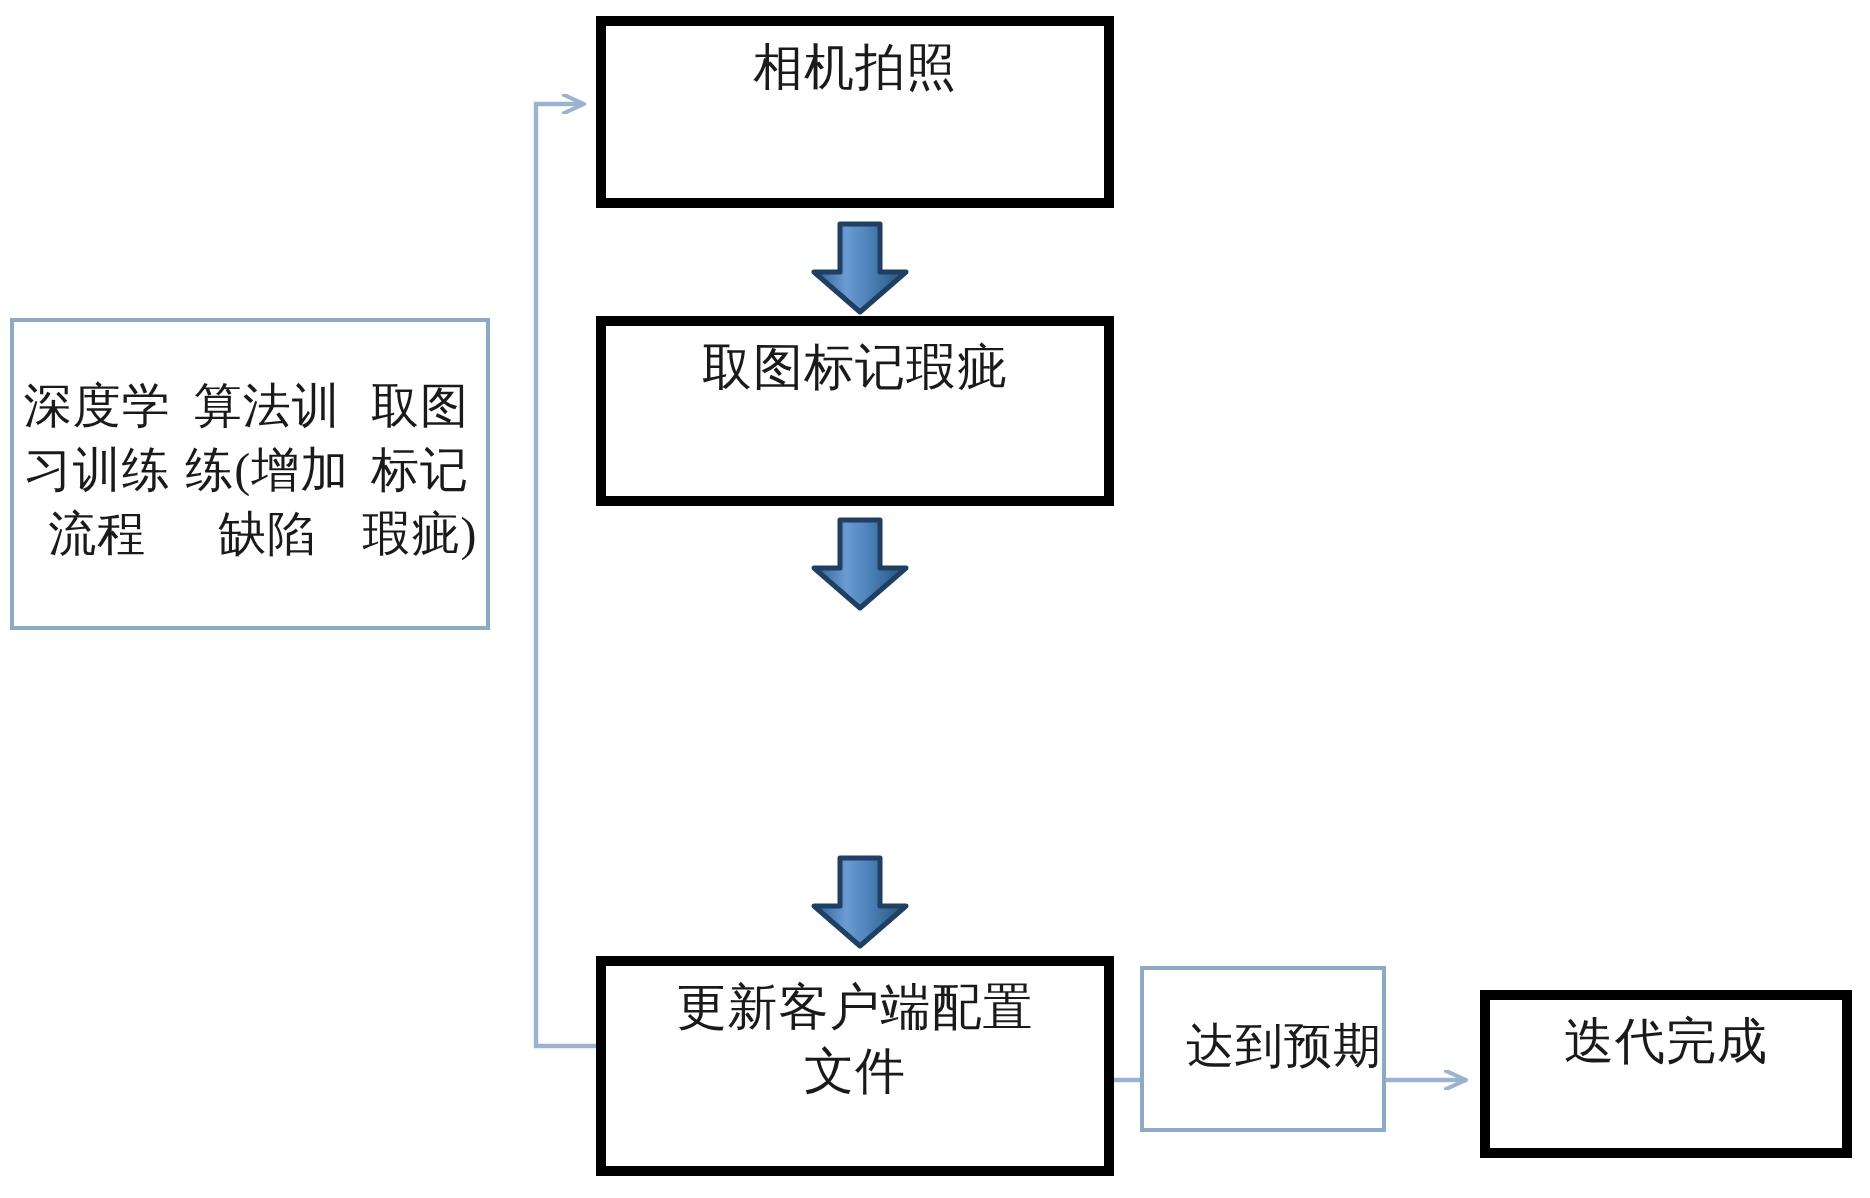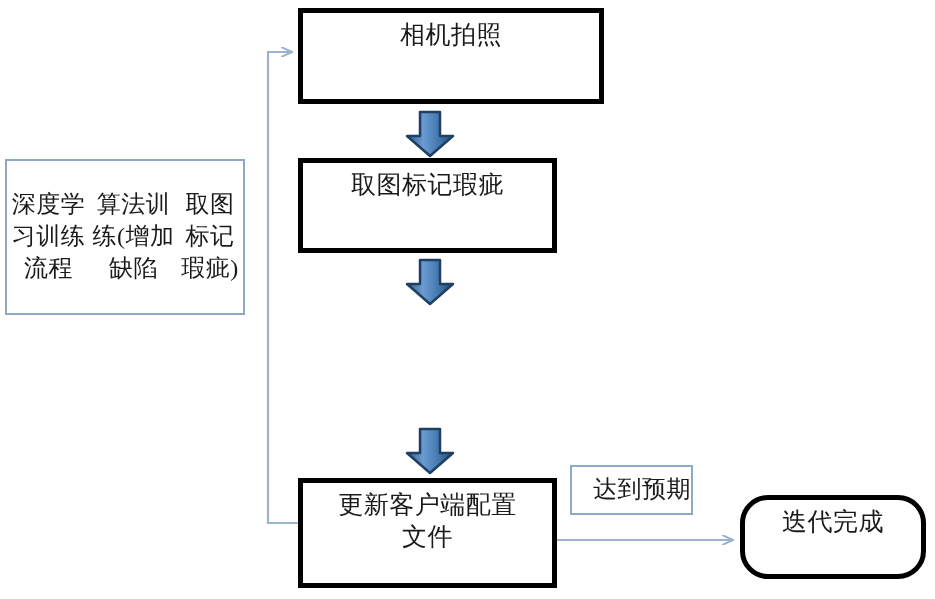--- a/index.html
+++ b/index.html
@@ -89,21 +89,21 @@
     <polyline points="557,540 733,540" fill="none" stroke="#9bb3cd" stroke-width="2.2" marker-end="url(#thin-arrow)"></polyline>
   </svg>
 
   <div class="note-box" style="left:5px; top:159px; width:240px; height:156px;">
     <div class="note-line">深度学习训练流程</div>
     <div class="note-gap"></div>
     <div class="note-line">算法训练(增加缺陷</div>
     <div class="note-line">取图标记瑕疵)</div>
   </div>
 
-  <div class="proc-box" style="left:298px; top:8px; width:306px; height:96px;">
+  <div class="proc-box" style="left:298px; top:8px; width:259px; height:96px;">
     <div class="proc-label">相机拍照</div>
   </div>
 
   <svg class="block-arrow" style="left:404px; top:110px;" width="52" height="48" viewBox="0 0 52 48" xmlns="http://www.w3.org/2000/svg">
     <defs>
       <linearGradient id="ag1" x1="0" y1="0" x2="1" y2="0">
         <stop offset="0%" stop-color="#2e5f8f"></stop>
         <stop offset="35%" stop-color="#6b9bd2"></stop>
         <stop offset="62%" stop-color="#4a7fb5"></stop>
         <stop offset="100%" stop-color="#24507c"></stop>
@@ -139,21 +139,21 @@
       </linearGradient>
     </defs>
     <path d="M16,2 L36,2 L36,26 L49,26 L26,46 L3,26 L16,26 Z" fill="url(#ag3)" stroke="#1f3f63" stroke-width="2.5" stroke-linejoin="round"></path>
   </svg>
 
   <div class="proc-box" style="left:298px; top:478px; width:259px; height:110px;">
     <div class="proc-label">更新客户端配置
 文件</div>
   </div>
 
-  <div class="note-box" style="left:570px; top:465px; width:123px; height:50px;">
+  <div class="note-box" style="left:570px; top:483px; width:123px; height:83px;">
     <div class="note-line">达到预期</div>
   </div>
 
-  <div class="proc-box" style="left:740px; top:495px; width:186px; height:84px;border-radius:28px;">
+  <div class="proc-box" style="left:740px; top:495px; width:186px; height:84px;">
     <div class="proc-label">迭代完成</div>
   </div>
 
 </div>
 
 </body></html>

